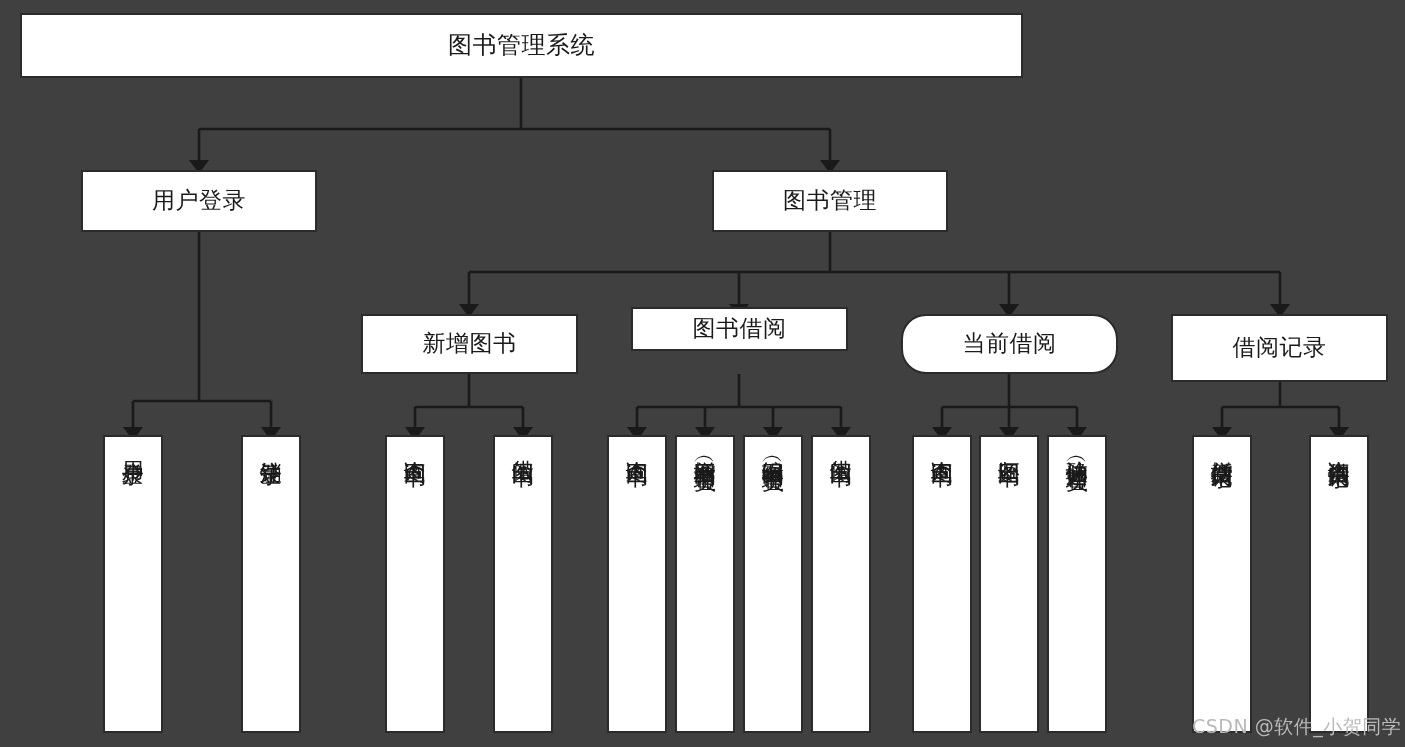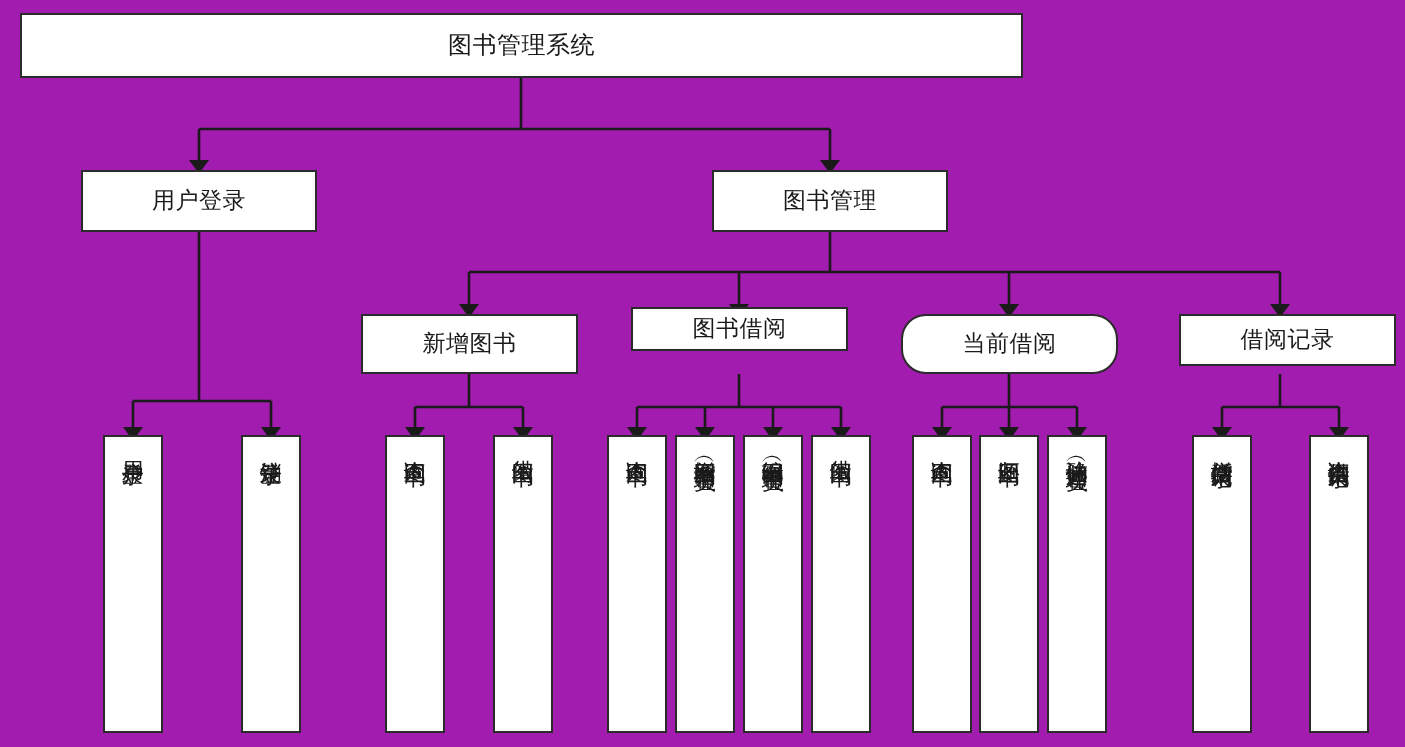--- a/index.html
+++ b/index.html
@@ -8,21 +8,21 @@
     padding: 0;
     background: #ffffff;
   }
   body {
     font-family: "DejaVu Sans", "Liberation Sans", sans-serif;
   }
   #canvas {
     position: relative;
     width: 1405px;
     height: 747px;
-    background: #a21caf;
+    background: #404040;
     overflow: hidden;
   }
   #edges {
     position: absolute;
     left: 0;
     top: 0;
     width: 1405px;
     height: 747px;
     pointer-events: none;
   }
@@ -135,21 +135,21 @@
 
   <div class="node horiz" style="left:361px; top:314px; width:217px; height:60px;">
     <span>新增图书</span>
   </div>
   <div class="node horiz" style="left:631px; top:307px; width:217px; height:44px;align-items:center;">
     <span>图书借阅</span>
   </div>
   <div class="node horiz" style="left:901px; top:314px; width:217px; height:60px;border-radius:25px;">
     <span>当前借阅</span>
   </div>
-  <div class="node horiz" style="left:1171px; top:314px; width:217px; height:52px;margin-left:8px;">
+  <div class="node horiz" style="left:1171px; top:314px; width:217px; height:68px;">
     <span>借阅记录</span>
   </div>
 
   <div class="node leaf" style="left:103px; top:435px; width:60px; height:298px;">
     <span class="vtext">用户登录</span>
   </div>
   <div class="node leaf" style="left:241px; top:435px; width:60px; height:298px;">
     <span class="vtext">注销登录</span>
   </div>
 
@@ -183,14 +183,15 @@
     <span class="vtext">确认归还（管理员）</span>
   </div>
 
   <div class="node leaf" style="left:1192px; top:435px; width:60px; height:298px;">
     <span class="vtext">新增借阅记录</span>
   </div>
   <div class="node leaf" style="left:1309px; top:435px; width:60px; height:298px;">
     <span class="vtext">查询借阅记录</span>
   </div>
 
+  <div class="watermark" style="left:1192px; top:714px;">CSDN @软件_小贺同学</div>
 
 </div>
 
 </body></html>

